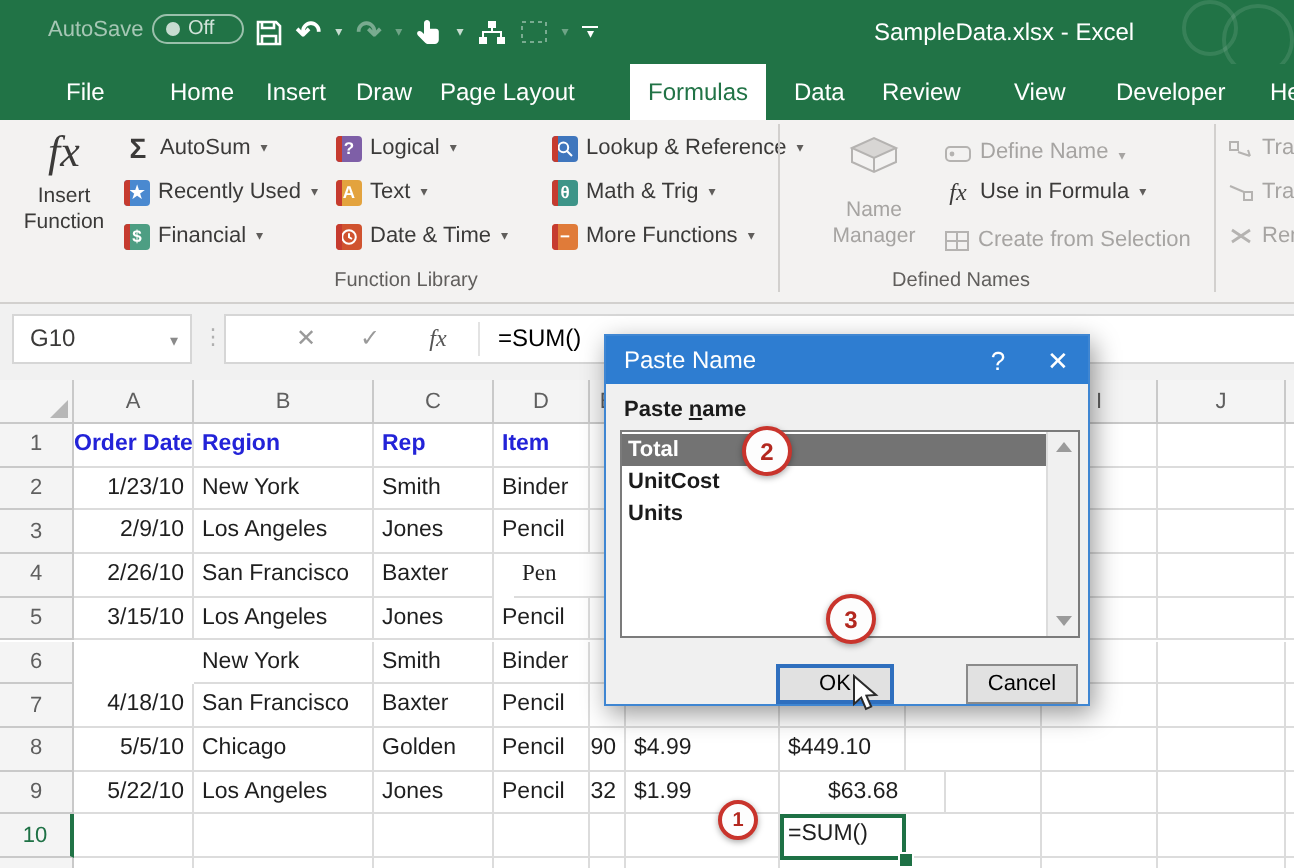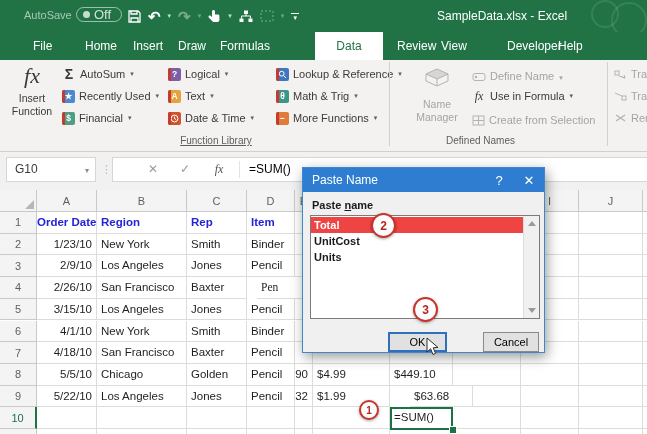--- a/index.html
+++ b/index.html
@@ -5,21 +5,21 @@
   html,body{margin:0;padding:0;background:#888;}
   .screen{position:relative;width:647px;height:434px;overflow:hidden;background:#fff;
           font-family:"Liberation Sans",sans-serif;-webkit-font-smoothing:antialiased;}
 
   
   .titlebar{position:absolute;left:0;top:0;width:647px;height:32px;background:#217346;}
   .autosave-label{position:absolute;left:24px;top:9px;font-size:11px;color:rgba(255,255,255,.6);}
   .autosave-pill{position:absolute;left:76px;top:7px;width:46px;height:15px;border:1px solid rgba(255,255,255,.55);
                  border-radius:9px;display:flex;align-items:center;gap:4px;padding:0 6px;box-sizing:border-box;}
   .autosave-dot{width:7px;height:7px;border-radius:50%;background:rgba(255,255,255,.75);}
-  .autosave-state{font-size:13px;color:rgba(255,255,255,.8);}
+  .autosave-state{font-size:10px;color:rgba(255,255,255,.8);}
   .qat{position:absolute;left:128px;top:0;height:32px;display:flex;align-items:center;gap:7px;}
   .qat .caret{font-size:7px;color:rgba(255,255,255,.75);}
   .qat .caret.dim{color:rgba(255,255,255,.35);}
   .qat svg{display:block;}
   .undo-glyph{color:#fff;font-size:15px;font-weight:bold;line-height:1;}
   .redo-glyph{color:rgba(255,255,255,.4);font-size:15px;font-weight:bold;line-height:1;}
   .qat-more{display:flex;flex-direction:column;align-items:center;color:#fff;}
   .qat-more .bar{width:8px;height:1px;background:#fff;margin-bottom:1px;}
   .qat-more .arr{font-size:7px;line-height:5px;}
   .win-title{position:absolute;left:437px;top:9px;font-size:12px;color:#fff;white-space:nowrap;}
@@ -89,21 +89,21 @@
   
   .dialog{position:absolute;left:302px;top:167px;width:243px;height:186px;background:#f0f0f0;border:1px solid #3f86d2;
           box-shadow:2px 4px 12px rgba(0,0,0,.4);box-sizing:border-box;}
   .dlg-title{position:absolute;left:0;top:0;right:0;height:24px;background:#2e7dd1;display:flex;align-items:center;}
   .dlg-title .txt{flex:1;font-size:12px;color:#fff;padding-left:9px;}
   .dlg-help,.dlg-close{width:30px;text-align:center;font-size:13px;color:#fff;cursor:default;}
   .dlg-label{position:absolute;left:9px;top:31px;font-size:11px;font-weight:600;color:#1b1b1b;}
   .dlg-label u{text-decoration:underline;}
   .listbox{position:absolute;left:7px;top:47px;width:230px;height:104px;background:#fff;border:1px solid #7b7b7b;box-sizing:border-box;}
   .list-item{position:absolute;left:0;right:16px;height:16px;line-height:16px;font-size:11px;font-weight:600;color:#1b1b1b;padding-left:3px;}
-  .list-item.sel{background:#ef4444;color:#fff;right:16px;}
+  .list-item.sel{background:#737373;color:#fff;right:16px;}
   .scrollbar{position:absolute;right:0;top:0;bottom:0;width:16px;background:#f0f0f0;border-left:1px solid #dcdcdc;box-sizing:border-box;}
   .sb-up,.sb-dn{position:absolute;left:4px;width:0;height:0;border-left:4px solid transparent;border-right:4px solid transparent;}
   .sb-up{top:5px;border-bottom:5px solid #9a9a9a;}
   .sb-dn{bottom:5px;border-top:5px solid #9a9a9a;}
   .btn{position:absolute;height:20px;box-sizing:border-box;background:#e1e1e1;font-size:11px;color:#000;
        display:flex;align-items:center;justify-content:center;}
   .btn-ok{left:85px;top:164px;width:59px;border:2px solid #2f6fbe;}
   .btn-cancel{left:180px;top:164px;width:56px;border:1px solid #8a8a8a;}
 
   
@@ -165,20 +165,21 @@
         </span>
     </div>
     <span class="win-title">SampleData.xlsx - Excel</span>
   </div>
 
   <div class="tabrow">
     <span class="tab">File</span>
     <span class="tab">Home</span>
     <span class="tab">Insert</span>
     <span class="tab">Draw</span>
+    <span class="tab">Page Layout</span>
     <span class="tab">Formulas</span>
     <span class="tab">Data</span>
     <span class="tab">Review</span>
     <span class="tab">View</span>
     <span class="tab">Developer</span>
     <span class="tab">Help</span>
   </div>
 
   <div class="ribbon">
     <div class="insert-fn">
@@ -237,21 +238,21 @@
       <span class="bk" style="background:#3d9488;">θ</span>
       <span>Math &amp; Trig</span>
         <span class="caret">▾</span>
     </div>
     <div class="rib-item" style="left:276px;top:50px;">
       <span class="bk" style="background:#e07b39;">−</span>
       <span>More Functions</span>
         <span class="caret">▾</span>
     </div>
 
-    <div class="grp-label" style="left:61px;width:310px;text-decoration:underline;">Function Library</div>
+    <div class="grp-label" style="left:48px;width:310px;">Function Library</div>
     <div class="grp-sep" style="left:389px;"></div>
 
     <div class="name-manager">
       <svg width="30" height="26" viewBox="0 0 30 26">
         <path d="M4 10 L15 5 L26 10 L15 15 Z" fill="#d8d6d4" stroke="#b5b3b1"></path>
         <path d="M4 10 L4 17 L15 22 L26 17 L26 10" fill="none" stroke="#b5b3b1"></path>
         <path d="M15 15 L15 22" stroke="#b5b3b1"></path>
       </svg>
       <div class="lbl">Name Manager</div>
     </div>
@@ -387,21 +388,20 @@
       <div class="cell l" style="left: 97px; top: 108.8px; width: 90px; height: 21.7px;">Los Angeles</div>
       <div class="cell l" style="left: 187px; top: 108.8px; width: 60px; height: 21.7px;">Jones</div>
       <div class="cell l" style="left: 247px; top: 108.8px; width: 48px; height: 21.7px;">Pencil</div>
       <div class="cell r" style="left: 295px; top: 108.8px; width: 18px; height: 21.7px;"></div>
       <div class="cell l" style="left: 313px; top: 108.8px; width: 77px; height: 21.7px;"></div>
       <div class="cell l" style="left: 390px; top: 108.8px; width: 63px; height: 21.7px;"></div>
       <div class="cell l" style="left: 453px; top: 108.8px; width: 68px; height: 21.7px;"></div>
       <div class="cell l" style="left: 521px; top: 108.8px; width: 58px; height: 21.7px;"></div>
       <div class="cell l" style="left: 579px; top: 108.8px; width: 64px; height: 21.7px;"></div>
       <div class="cell l" style="left: 643px; top: 108.8px; width: 20px; height: 21.7px;"></div>
-      <div class="cell r" style="left: 37px; top: 130.5px; width: 60px; height: 21.7px;">4/1/10</div>
       <div class="cell l" style="left: 97px; top: 130.5px; width: 90px; height: 21.7px;">New York</div>
       <div class="cell l" style="left: 187px; top: 130.5px; width: 60px; height: 21.7px;">Smith</div>
       <div class="cell l" style="left: 247px; top: 130.5px; width: 48px; height: 21.7px;">Binder</div>
       <div class="cell r" style="left: 295px; top: 130.5px; width: 18px; height: 21.7px;"></div>
       <div class="cell l" style="left: 313px; top: 130.5px; width: 77px; height: 21.7px;"></div>
       <div class="cell l" style="left: 390px; top: 130.5px; width: 63px; height: 21.7px;"></div>
       <div class="cell l" style="left: 453px; top: 130.5px; width: 68px; height: 21.7px;"></div>
       <div class="cell l" style="left: 521px; top: 130.5px; width: 58px; height: 21.7px;"></div>
       <div class="cell l" style="left: 579px; top: 130.5px; width: 64px; height: 21.7px;"></div>
       <div class="cell l" style="left: 643px; top: 130.5px; width: 20px; height: 21.7px;"></div>

